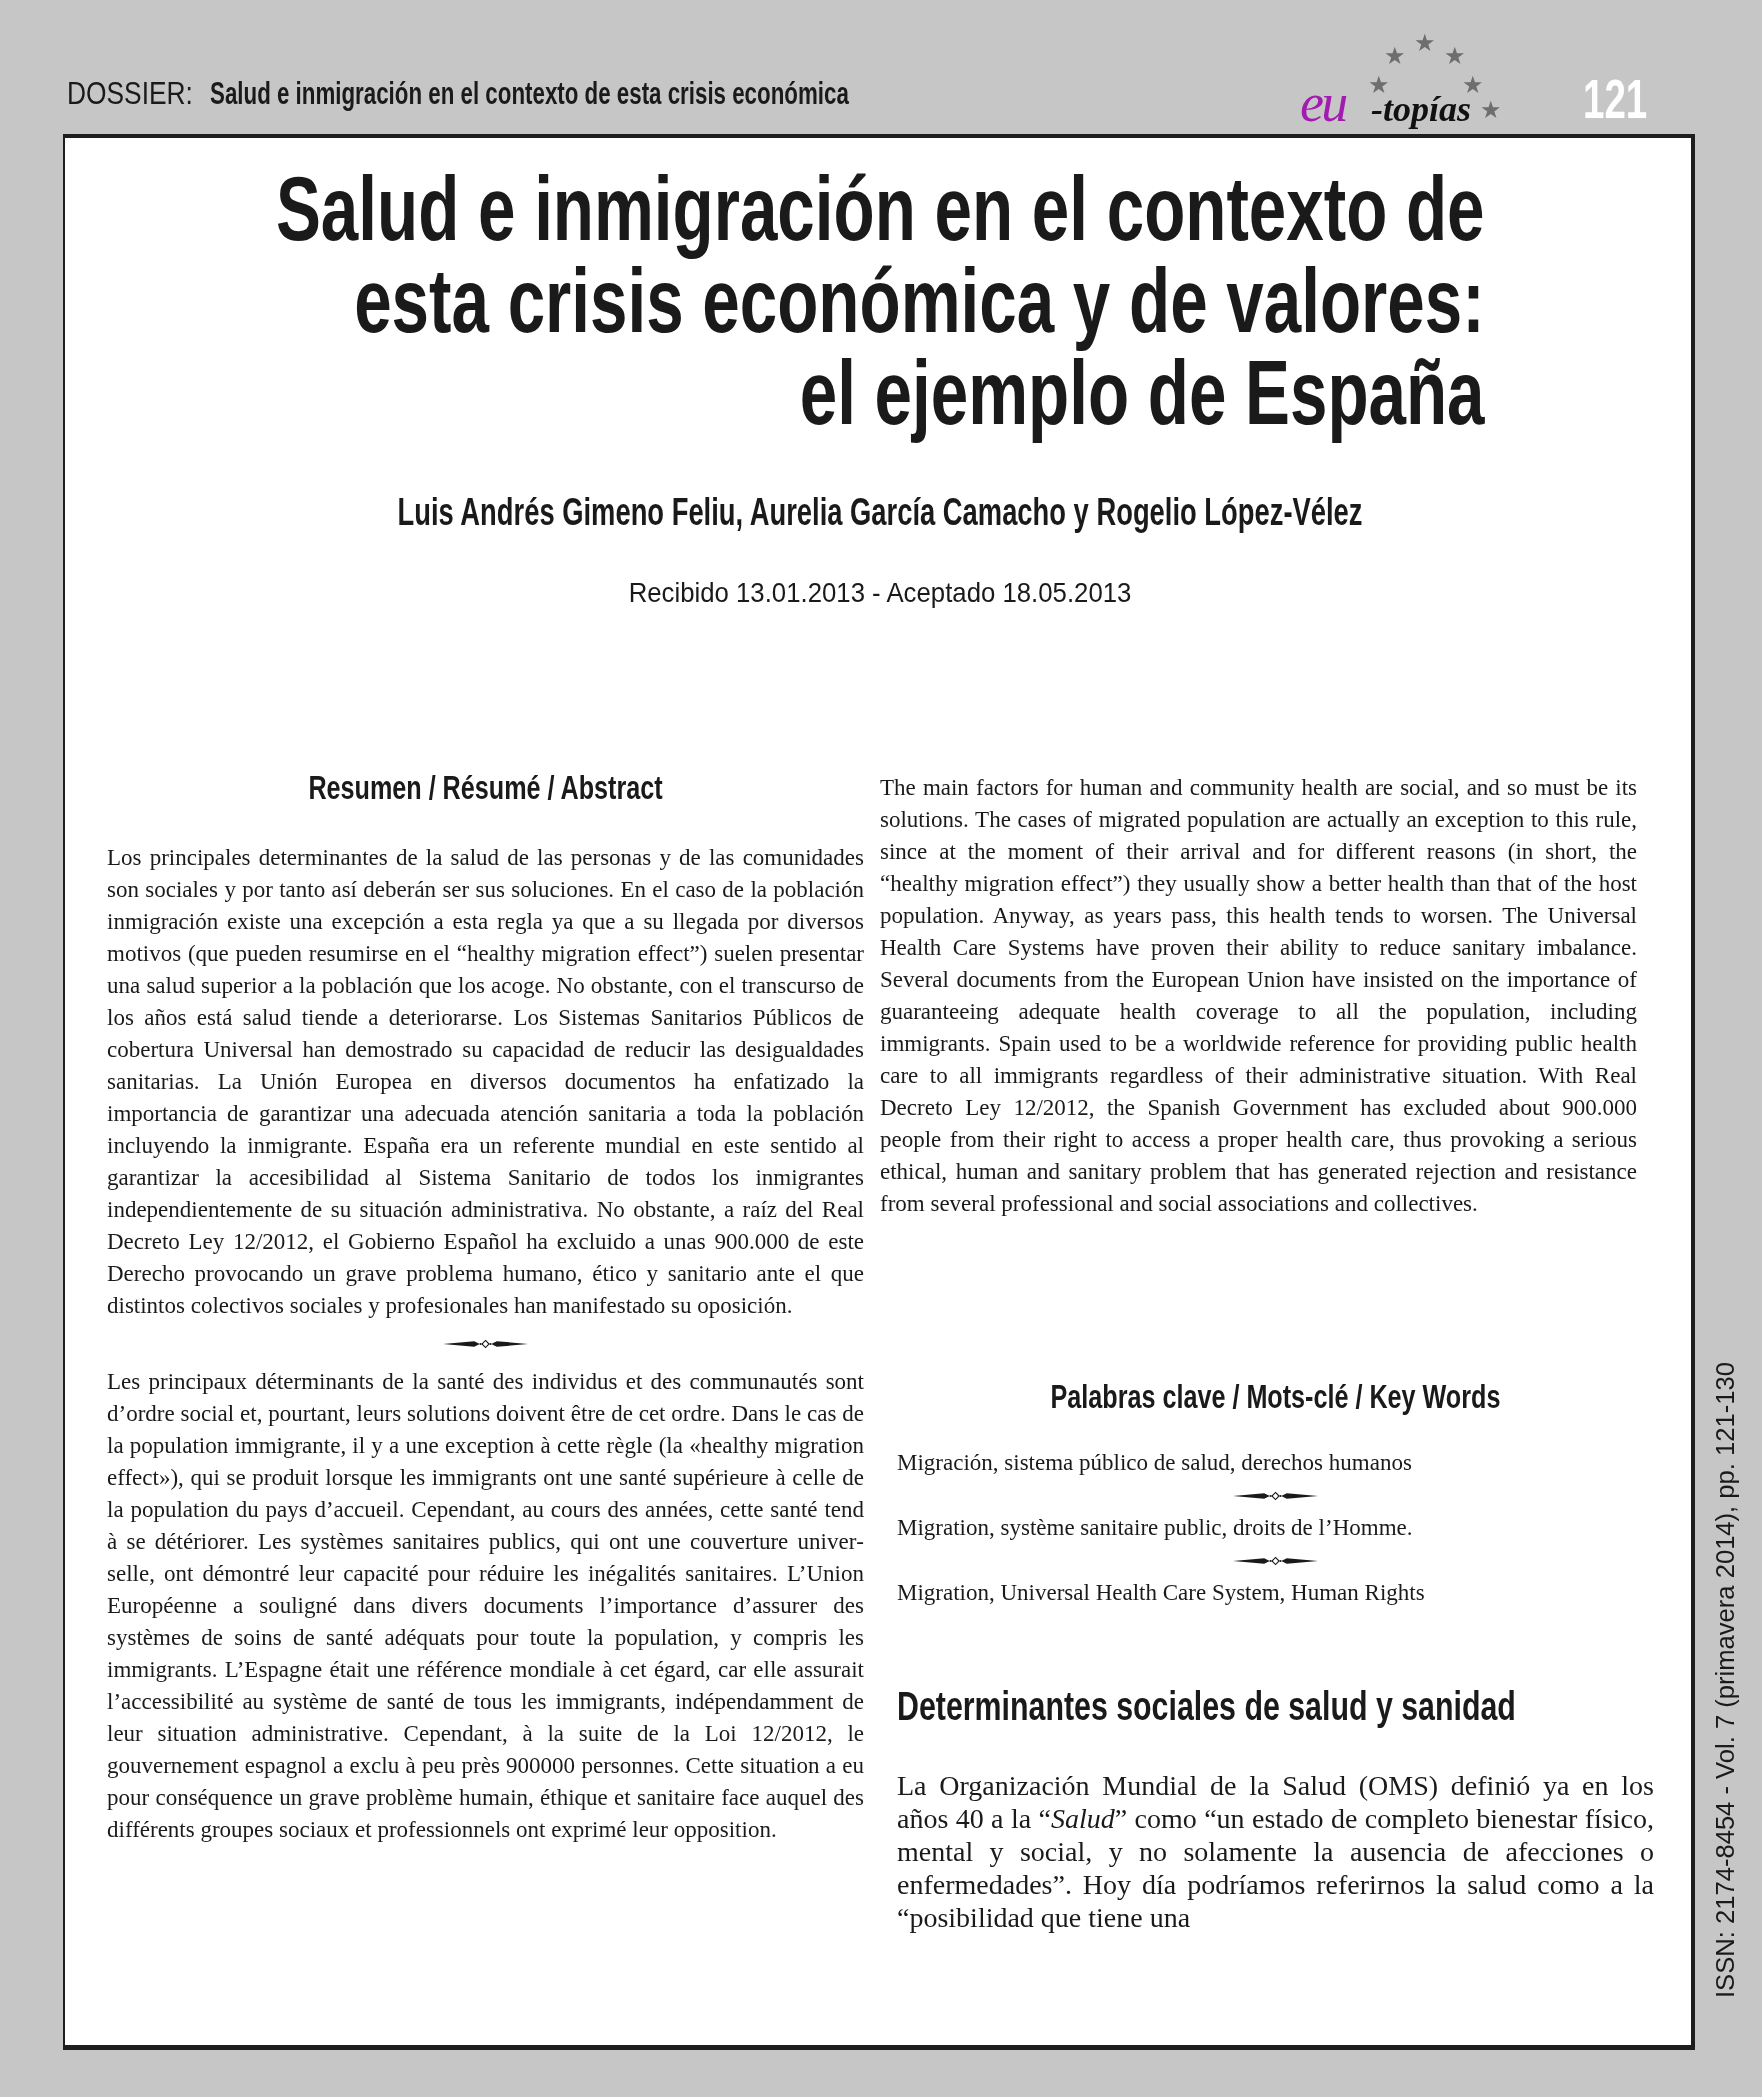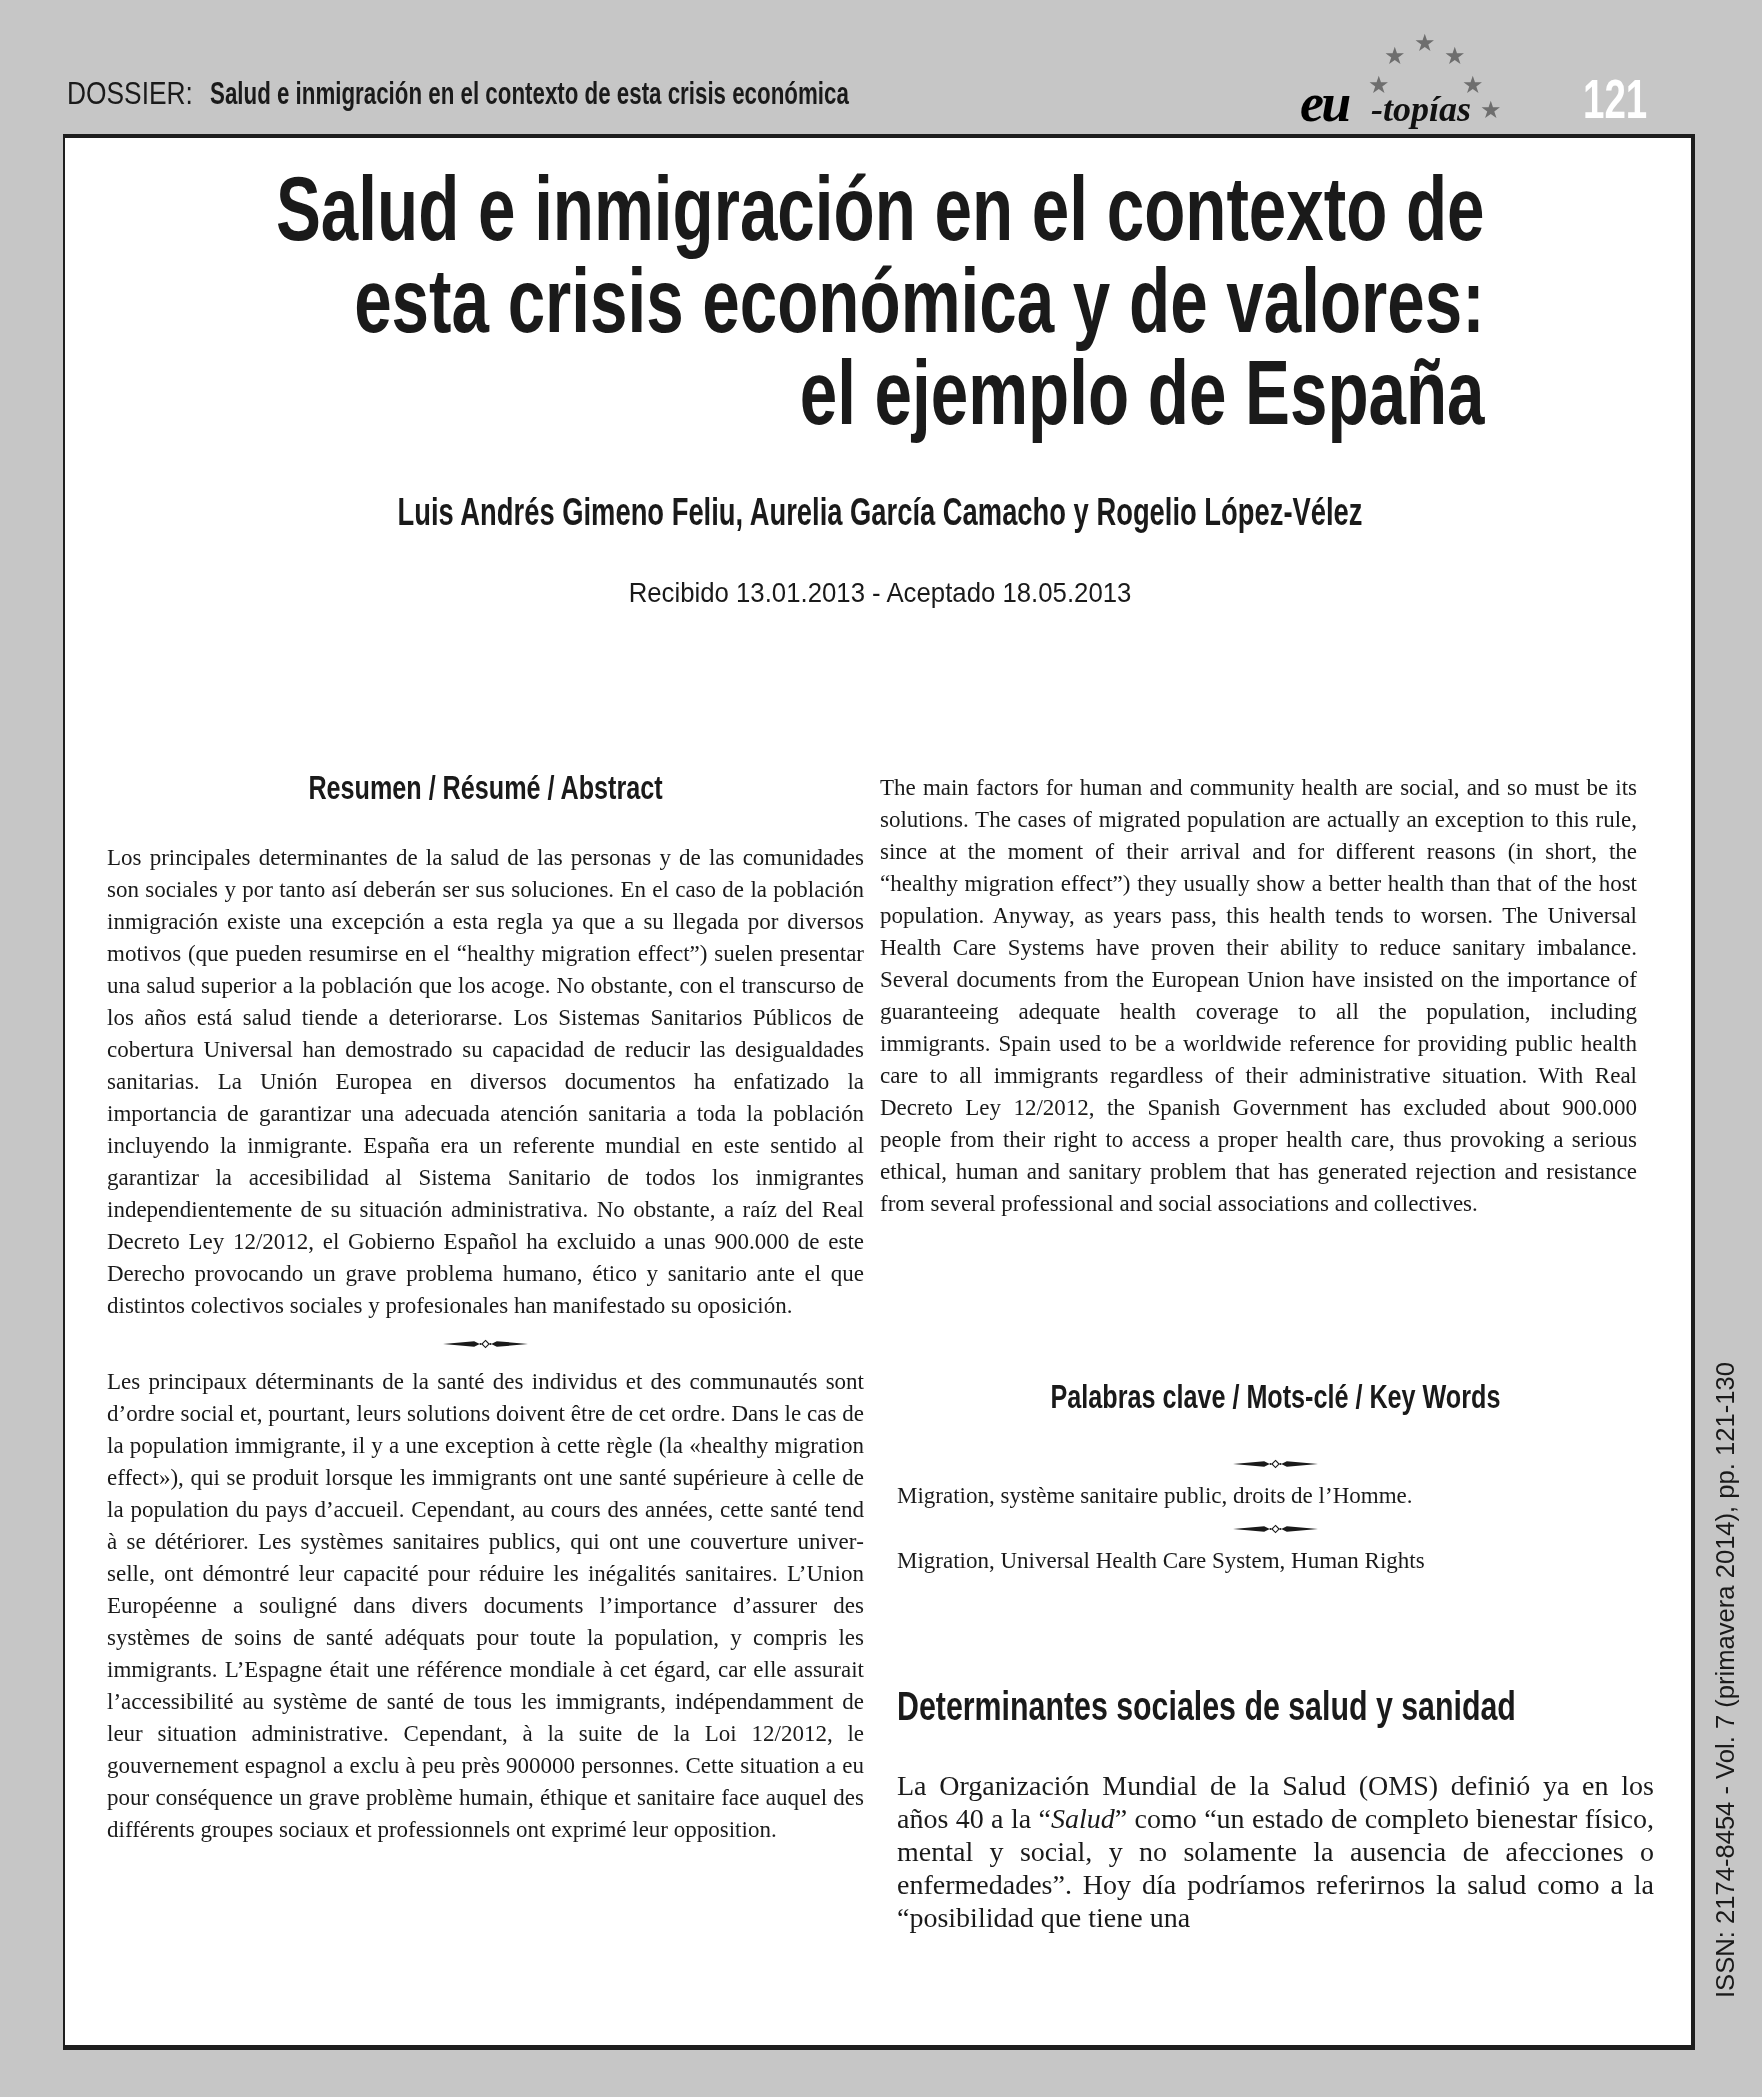--- a/index.html
+++ b/index.html
@@ -27,22 +27,22 @@
   .header .dossier-title {
     font-weight: bold;
     display: inline-block;
     transform: scaleX(0.72); transform-origin: left center;
   }
   .logo {
     position: absolute; left: 1300px; top: 28px; width: 256px; height: 99px;
   }
   .logo .eu {
     position: absolute; left: 0; top: 48px;
-    font-family: "Liberation Serif", serif; font-style: italic; font-weight: bold;
-    font-size: 54px; line-height: 54px; color: #000000;
+    font-family: "Liberation Serif", serif; font-style: italic; font-weight: normal;
+    font-size: 54px; line-height: 54px; color: #a21caf;
     letter-spacing: -2.8px;
     text-align: right;
   }
   .logo .topias {
     position: absolute; left: 71px; top: 63px;
     font-family: "Liberation Serif", serif; font-style: italic; font-weight: bold;
     font-size: 36px; line-height: 36px; color: #111;
   }
   .logo .star {
     position: absolute; color: #6e6e6e; font-size: 24px; line-height: 24px;
@@ -187,20 +187,21 @@
   <p class="para">Les principaux déterminants de la santé des individus et des commu­nautés sont d’ordre social et, pourtant, leurs solutions doivent être de cet ordre. Dans le cas de la population immigrante, il y a une exception à cette règle (la «healthy migration effect»), qui se produit lorsque les immigrants ont une santé supérieure à celle de la population du pays d’accueil. Cependant, au cours des années, cette santé tend à se dété­riorer. Les systèmes sanitaires publics, qui ont une couverture univer­selle, ont démontré leur capacité pour réduire les inégalités sanitaires. L’Union Européenne a souligné dans divers documents l’importance d’assurer des systèmes de soins de santé adéquats pour toute la popula­tion, y compris les immigrants. L’Espagne était une référence mondiale à cet égard, car elle assurait l’accessibilité au système de santé de tous les immigrants, indépendamment de leur situation administrative. Ce­pendant, à la suite de la Loi 12/2012, le gouvernement espagnol a exclu à peu près 900000 personnes. Cette situation a eu pour conséquence un grave problème humain, éthique et sanitaire face auquel des différents groupes sociaux et professionnels ont exprimé leur opposition.</p>
 </div>
 
 <div class="col col-right">
   <p class="para">The main factors for human and community health are social, and so must be its solutions. The cases of migrated population are actually an exception to this rule, since at the moment of their arrival and for different reasons (in short, the “healthy migration effect”) they usually show a better health than that of the host population. Anyway, as years pass, this health tends to worsen. The Universal Health Care Systems have proven their ability to reduce sanitary imbalance. Several docu­ments from the European Union have insisted on the importance of guaranteeing adequate health coverage to all the population, including immigrants. Spain used to be a worldwide reference for providing pub­lic health care to all immigrants regardless of their administrative situa­tion. With Real Decreto Ley 12/2012, the Spanish Government has ex­cluded about 900.000 people from their right to access a proper health care, thus provoking a serious ethical, human and sanitary problem that has generated rejection and resistance from several professional and social associations and collectives.</p>
 </div>
 
 <div class="keywords-heading section-heading">Palabras clave / Mots-clé  / Key Words</div>
 
 <div class="kw-list">
+  <p class="kw">Migración, sistema público de salud, derechos humanos</p>
   <div class="orn">
     <svg width="85" height="10" viewBox="0 0 120 14">
       <path d="M0 7 L44 3 L52 7 L44 11 Z" fill="#1a1a1a"></path>
       <path d="M120 7 L76 3 L68 7 L76 11 Z" fill="#1a1a1a"></path>
       <path d="M60 2 L65 7 L60 12 L55 7 Z" fill="none" stroke="#1a1a1a" stroke-width="1.6"></path>
       <circle cx="53" cy="7" r="1.5" fill="#1a1a1a"></circle>
       <circle cx="67" cy="7" r="1.5" fill="#1a1a1a"></circle>
     </svg>
   </div>
   <p class="kw">Migration, système sanitaire public, droits de l’Homme.</p>

